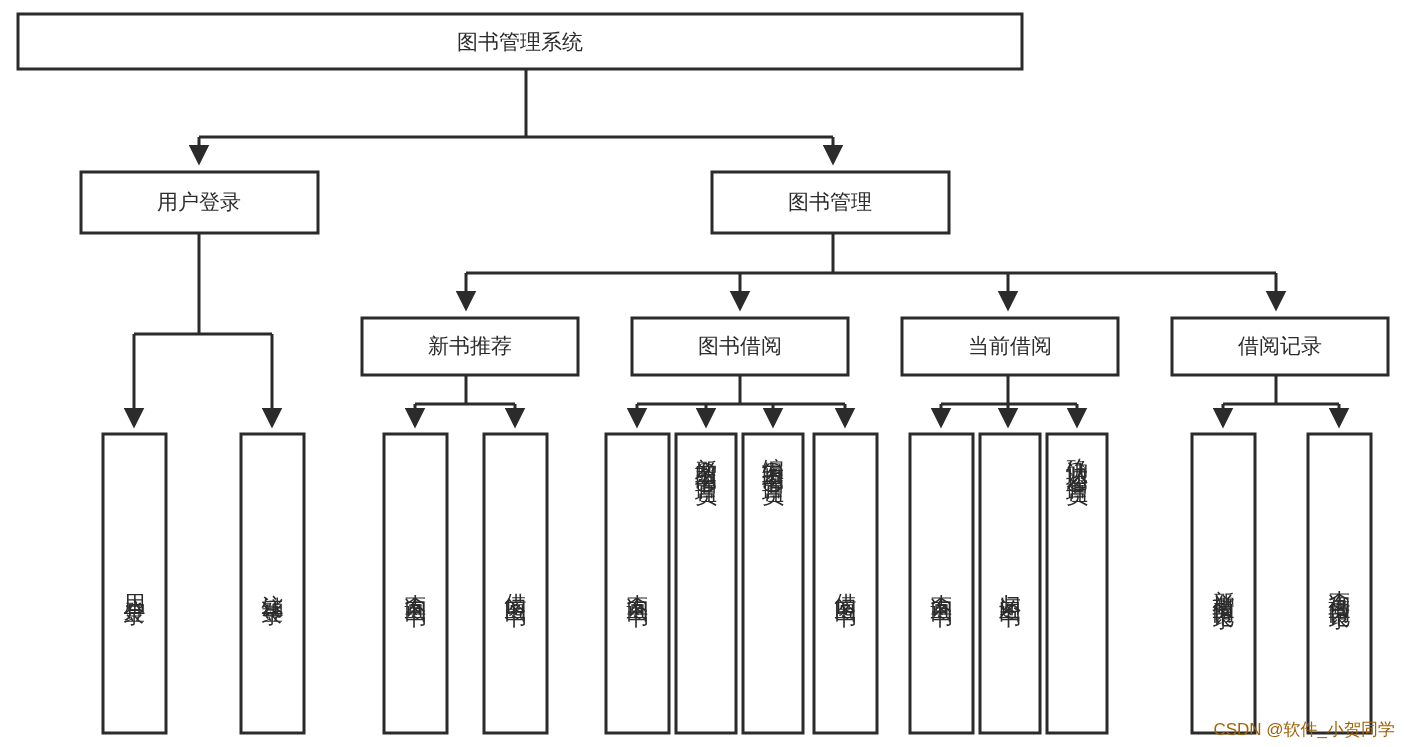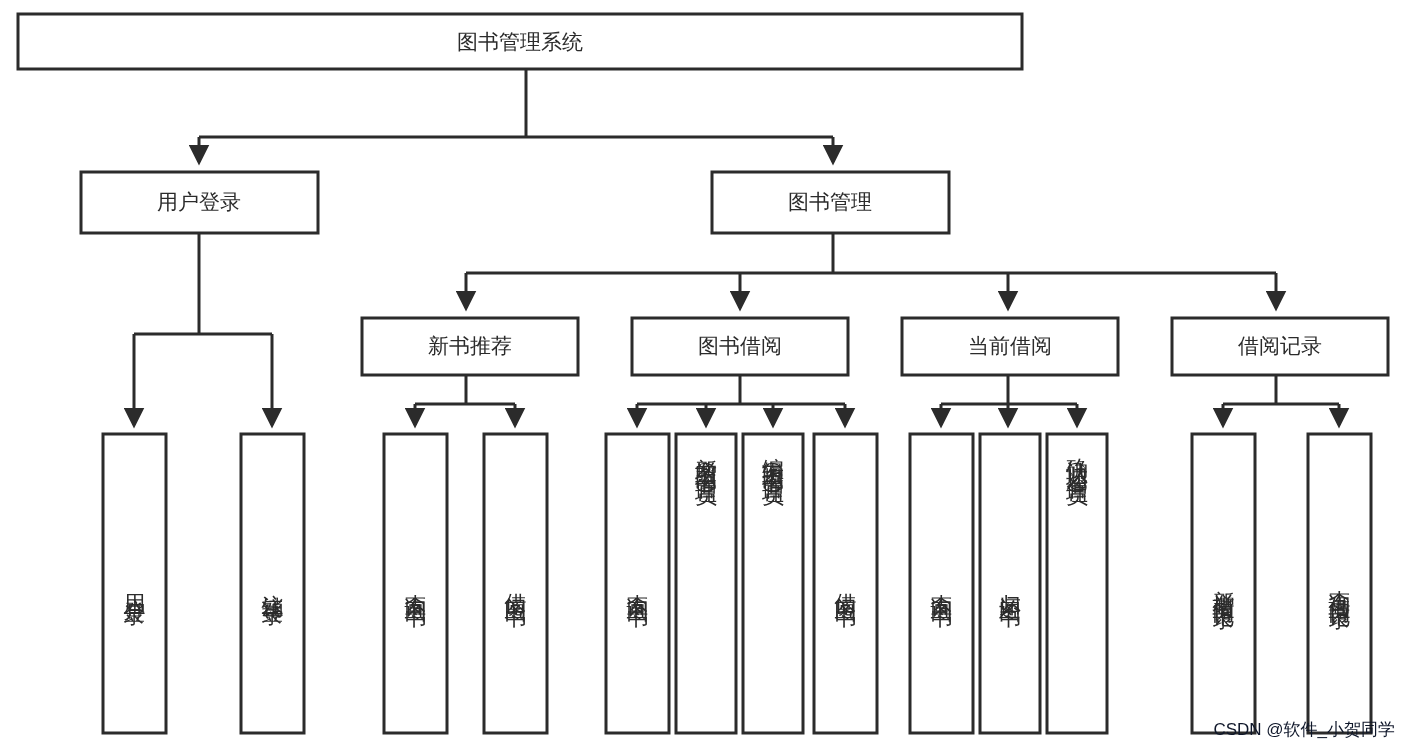--- a/index.html
+++ b/index.html
@@ -49,21 +49,21 @@
   .arrow-head {
     fill: #2b2b2b;
     stroke: none;
   }
   .watermark {
     position: absolute;
     right: 10px;
     bottom: 6px;
     font-family: "Liberation Sans", "DejaVu Sans", sans-serif;
     font-size: 17px;
-    color: #0f172a;
+    color: #a16207;
     white-space: nowrap;
     user-select: none;
   }
 </style>
 </head>
 <body>
 
 <div id="diagram-root">
 
   <svg id="tree-svg" viewBox="0 0 1405 747" xmlns="http://www.w3.org/2000/svg">

